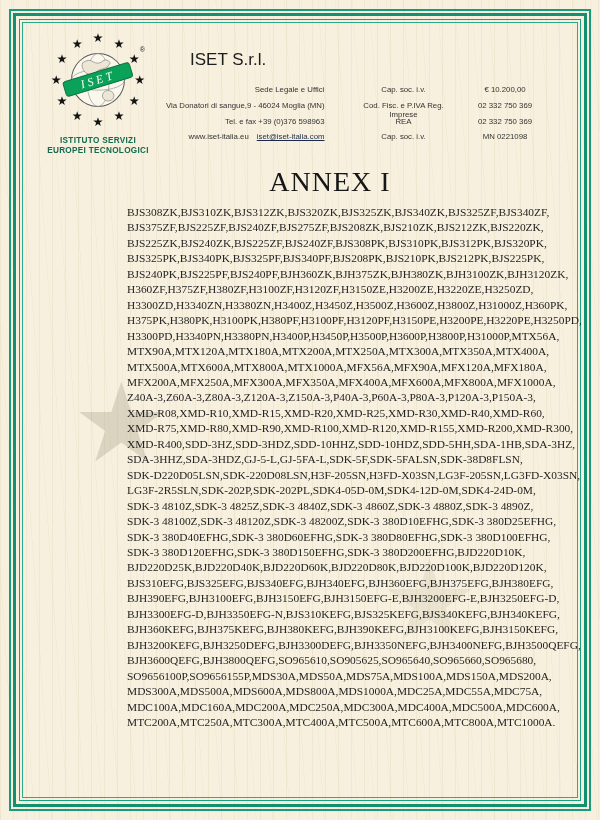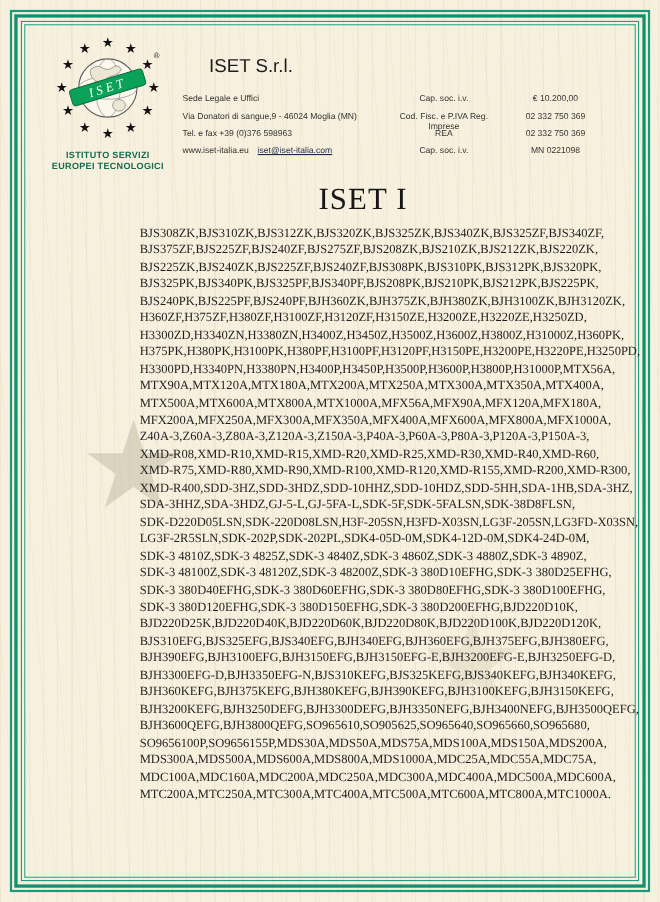--- a/index.html
+++ b/index.html
@@ -20,21 +20,21 @@
   .frame4{inset:22px;border:1px solid #2aab8c;}
 
   .watermark-star{position:absolute;color:rgba(125,114,88,0.22);font-family:"DejaVu Sans",sans-serif;line-height:1;pointer-events:none;}
   .wm1{left:72px;top:368px;font-size:110px;}
   .wm2{left:380px;top:545px;font-size:110px;color:rgba(125,114,88,0.10);}
 
   .logo-box{position:absolute;left:40px;top:32px;width:116px;text-align:center;}
   .institute-name{margin-top:0;font-size:8.2px;font-weight:bold;color:#136a4d;letter-spacing:.3px;line-height:1.25;}
 
   .company-name{position:absolute;left:166px;top:50px;font-size:17px;color:#1d1d1d;margin-left:24px;}
-  .contact-block{position:absolute;left:166px;top:85px;font-size:7.8px;color:#333;}
+  .contact-block{position:absolute;left:166px;top:85px;font-size:7.8px;color:#333;text-align:right;}
   .contact-block .row{height:15.8px;}
   .contact-email{text-decoration:underline;color:#1b2a4a;margin-left:8px;cursor:pointer;}
 
   .registry-block{position:absolute;left:352px;top:85px;font-size:7.8px;color:#333;width:210px;text-align:center;}
   .registry-block .row{height:15.8px;display:flex;}
   .registry-block .lbl{width:103px;}
   .registry-block .val{width:100px;}
 
   .annex-title{
     position:absolute;left:117px;top:166px;width:426px;text-align:center;
@@ -116,21 +116,21 @@
     <div class="row">
       <span class="lbl">REA</span>
       <span class="val">02 332 750 369</span>
     </div>
     <div class="row">
       <span class="lbl">Cap. soc. i.v.</span>
       <span class="val">MN 0221098</span>
     </div>
   </div>
 
-  <div class="annex-title">ISET I</div>
+  <div class="annex-title">ANNEX I</div>
 
   <div class="code-block">
     <div>BJS308ZK,BJS310ZK,BJS312ZK,BJS320ZK,BJS325ZK,BJS340ZK,BJS325ZF,BJS340ZF,</div>
     <div>BJS375ZF,BJS225ZF,BJS240ZF,BJS275ZF,BJS208ZK,BJS210ZK,BJS212ZK,BJS220ZK,</div>
     <div>BJS225ZK,BJS240ZK,BJS225ZF,BJS240ZF,BJS308PK,BJS310PK,BJS312PK,BJS320PK,</div>
     <div>BJS325PK,BJS340PK,BJS325PF,BJS340PF,BJS208PK,BJS210PK,BJS212PK,BJS225PK,</div>
     <div>BJS240PK,BJS225PF,BJS240PF,BJH360ZK,BJH375ZK,BJH380ZK,BJH3100ZK,BJH3120ZK,</div>
     <div>H360ZF,H375ZF,H380ZF,H3100ZF,H3120ZF,H3150ZE,H3200ZE,H3220ZE,H3250ZD,</div>
     <div>H3300ZD,H3340ZN,H3380ZN,H3400Z,H3450Z,H3500Z,H3600Z,H3800Z,H31000Z,H360PK,</div>
     <div>H375PK,H380PK,H3100PK,H380PF,H3100PF,H3120PF,H3150PE,H3200PE,H3220PE,H3250PD,</div>

